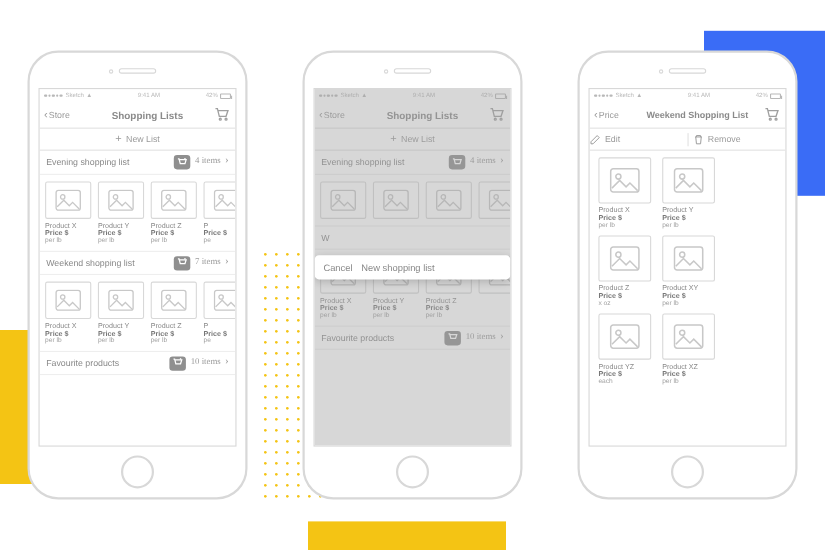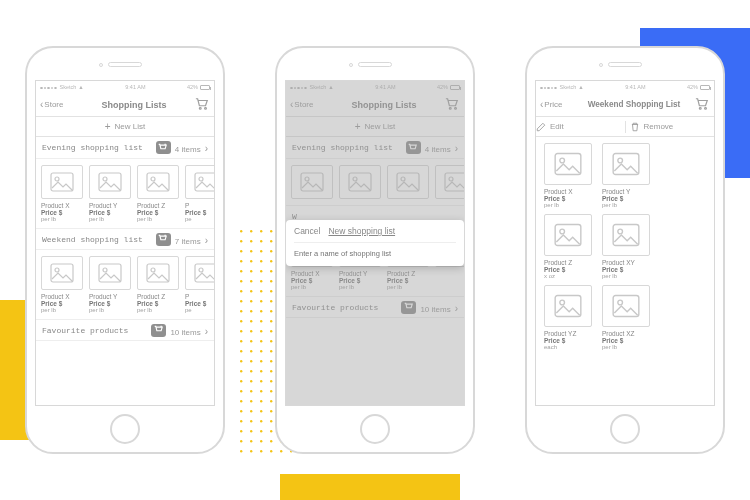--- a/index.html
+++ b/index.html
@@ -28,39 +28,39 @@
   .nav-cart { position: absolute; right: 5px; top: 4px; width: 14px; height: 14px; }
   .cart-svg { stroke: #a0a0a0; fill: none; stroke-width: 1.4; }
   .toolbar { height: 20px; border-bottom: 1px solid #e2e2e2; display: flex; align-items: center; justify-content: center; font-size: 8px; gap: 4px; }
   .toolbar.split { justify-content: space-around; }
   .toolbar.split .tbtn { flex: 1; display: flex; align-items: center; justify-content: flex-start; gap: 4px; }
   .toolbar .divider { width: 1px; height: 12px; background: #e2e2e2; }
   .plus { font-size: 10px; line-height: 1; }
   .content { flex: 1; overflow: hidden; }
   .list-header { height: 22px; display: flex; align-items: center; justify-content: space-between; padding: 0 6px; border-top: 1px solid #eee; border-bottom: 1px solid #eee; font-size: 8px; }
   .list-header:first-child { border-top: none; }
-  .lh-left { color: #888; font-family: Liberation Mono, monospace; }
-  .lh-right { display: flex; align-items: flex-end; gap: 4px; color: #9a9a9a; }
+  .lh-left { color: #888; }
+  .lh-right { display: flex; align-items: flex-start; gap: 4px; color: #9a9a9a; font-family: Liberation Serif, serif; }
   .cart-badge { width: 15px; height: 13px; background: #8f8f8f; border-radius: 3px; display: flex; align-items: center; justify-content: center; }
   .cart-badge svg { stroke: #fff; fill: none; stroke-width: 1.6; }
   .prod-row { display: flex; gap: 4px; padding: 6px 5px; overflow: hidden; }
   .prod { width: 44px; flex: 0 0 44px; }
   .prod .thumb { width: 42px; height: 34px; border: 1px solid #d8d8d8; border-radius: 2px; display: flex; align-items: center; justify-content: center; }
   .thumb svg { stroke: #c8c8c8; fill: none; stroke-width: 1.2; }
   .prod .pname { font-size: 6.5px; margin-top: 3px; color: #888; }
   .prod .pprice { font-size: 6.5px; font-weight: 700; color: #777; }
   .prod .punit { font-size: 6px; color: #a0a0a0; }
   .grid-area { padding: 6px 8px; display: flex; flex-wrap: wrap; gap: 6px 10px; }
   .grid-area .prod { width: 48px; flex: 0 0 48px; }
   .grid-area .prod .thumb { width: 48px; height: 42px; }
   .dim-overlay { position: absolute; inset: 0; background: rgba(130,130,130,0.32); display: flex; align-items: center; justify-content: center; }
   .modal { width: 192px; background: #fff; border-radius: 4px; overflow: hidden; box-shadow: 0 2px 8px rgba(0,0,0,0.2); }
   .modal-head { display: flex; align-items: center; padding: 6px 8px; gap: 8px; font-size: 8.5px; }
   .modal-head .cancel { color: #888; }
-  .modal-head .title { color: #888; text-decoration: underline; }
+  .modal-head .title { color: #888; }
   .modal-input { padding: 0 8px 6px; }
   .modal-input input { width: 100%; border: none; border-top: 1px solid #eee; padding: 6px 0 2px; font-size: 7.5px; color: #aaa; outline: none; }
   .modal-save { background: #6a6a6a; color: #fff; text-align: center; font-size: 9px; padding: 7px 0; }
   .icon-sm { width: 10px; height: 10px; }
   .screen.dimmed > .statusbar,
   .screen.dimmed > .navbar,
   .screen.dimmed > .toolbar,
   .screen.dimmed > .content { filter: grayscale(0.2) opacity(0.85); }
 </style>
 </head>
@@ -406,21 +406,20 @@
               <span class="chev">›</span>
             </span>
         </div>
       </div>
       <div class="dim-overlay">
         <div class="modal">
           <div class="modal-head">
             <span class="cancel">Cancel</span>
             <span class="title">New shopping list</span>
           </div>
-          <div class="modal-input"><input type="text" placeholder="Enter a name of shopping list" style=""></div>
         </div>
       </div>
     </div>
   </div>
 
   <div class="phone">
     <div class="camera-dot"></div>
     <div class="speaker"></div>
     <div class="home-btn"></div>
     <div class="screen">

